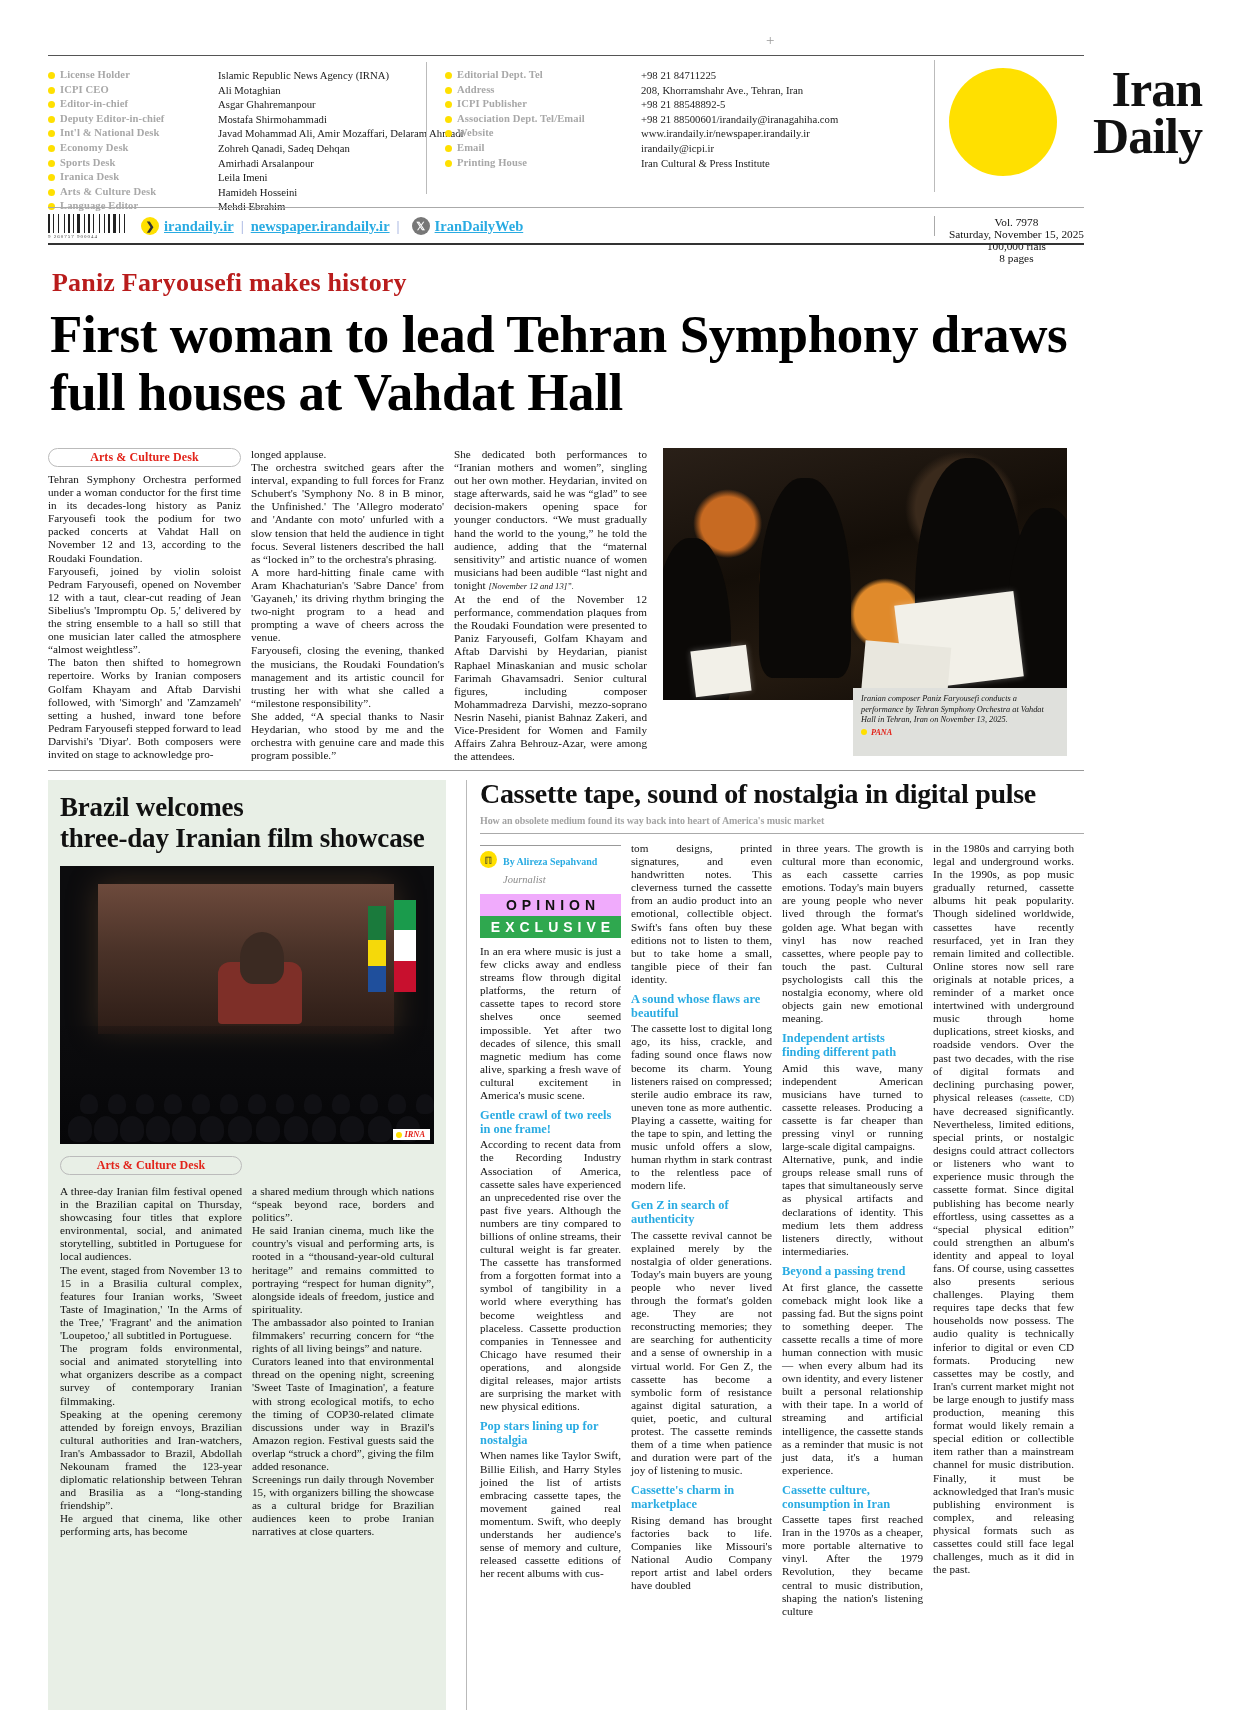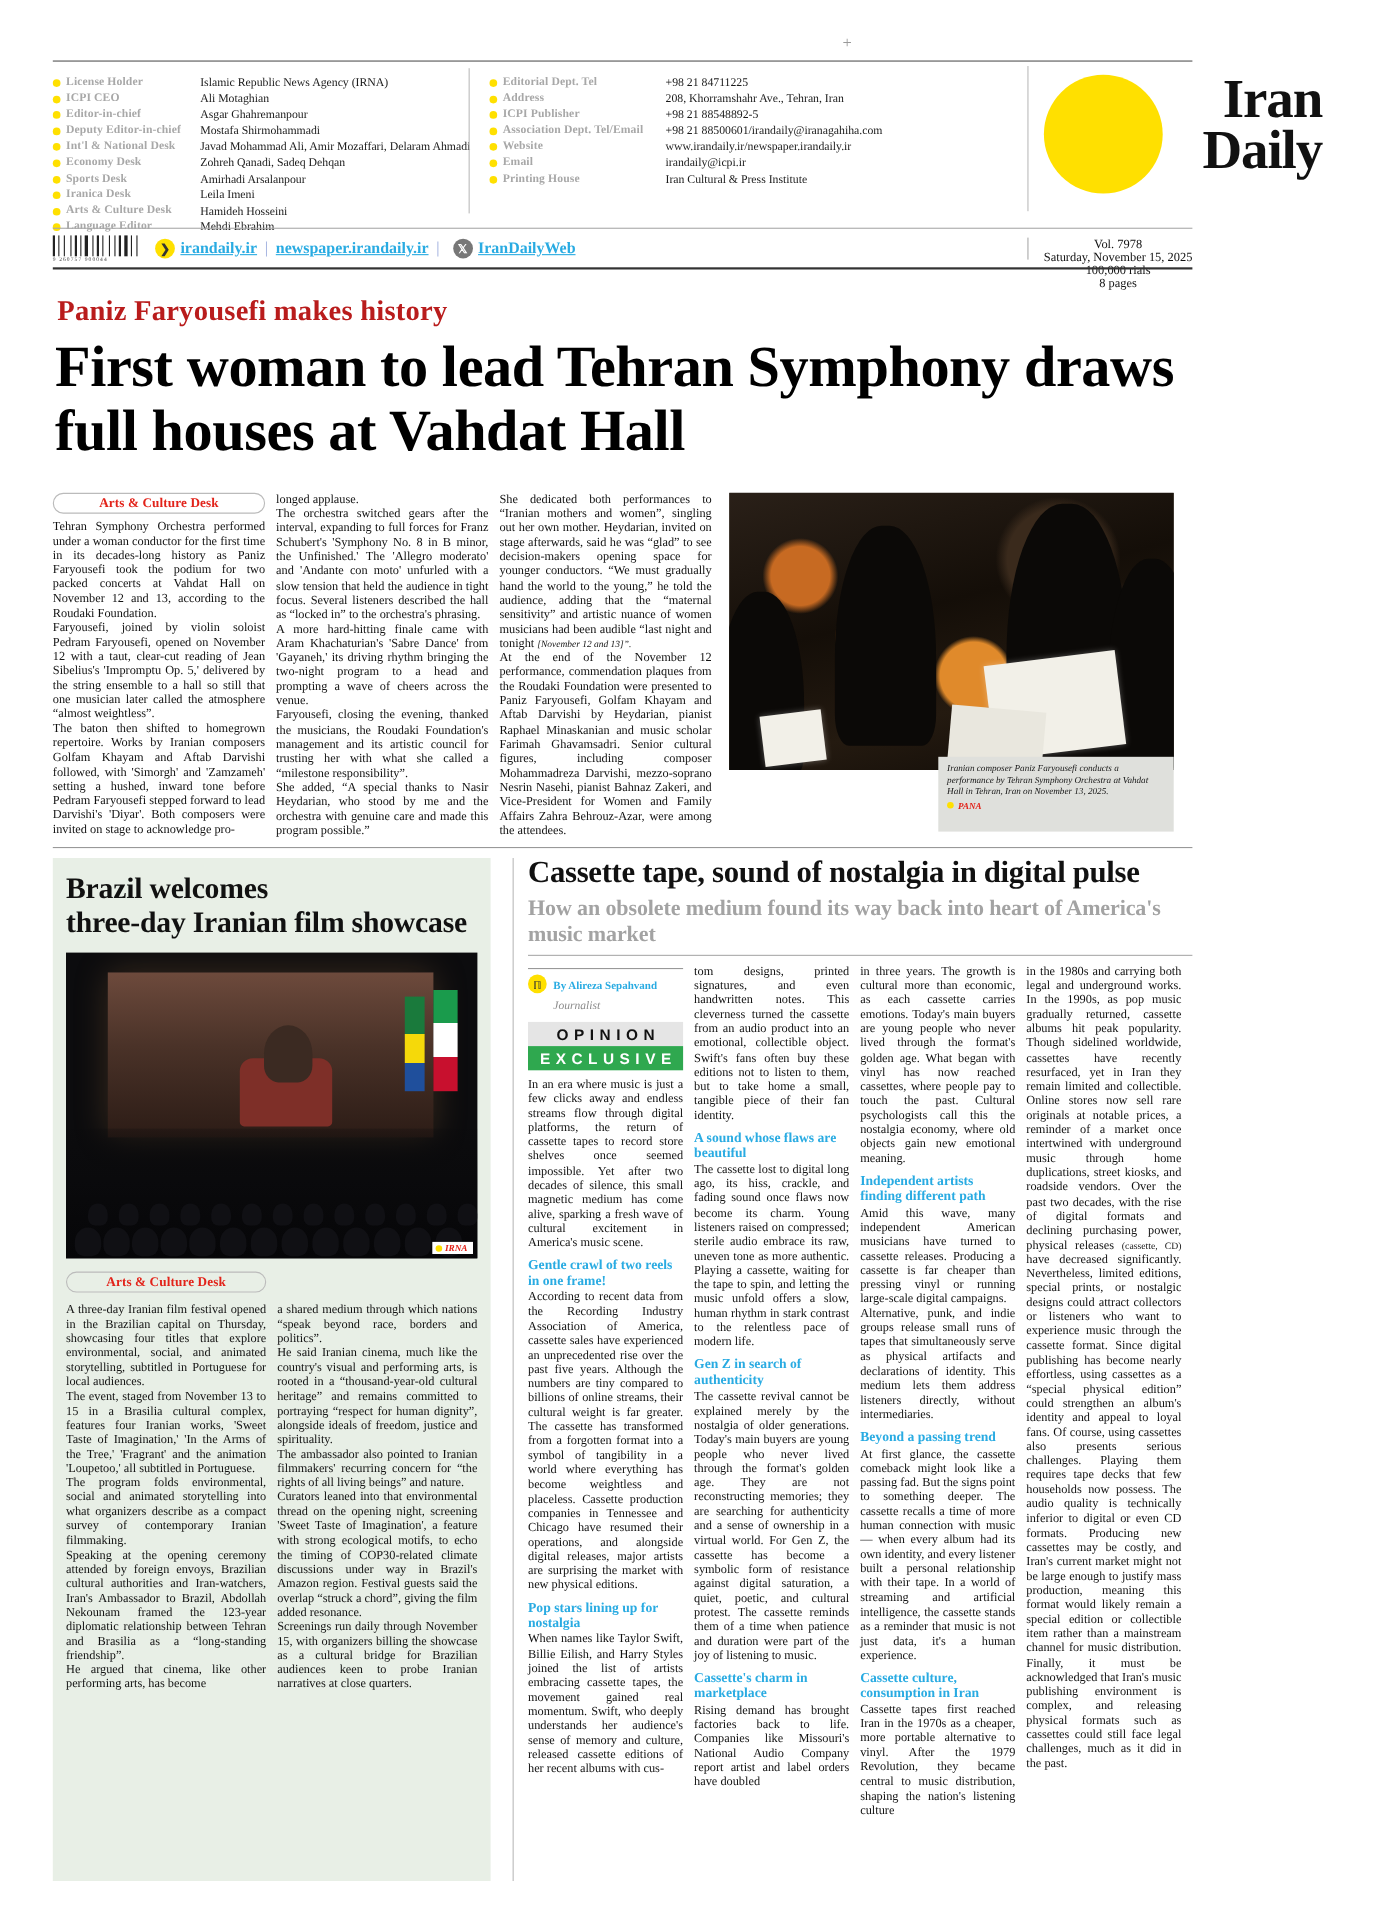--- a/index.html
+++ b/index.html
@@ -26,21 +26,21 @@
   .mh-col.first { width:378px; }
   .mh-col.second { width:370px; padding-left:18px; border-left:1px solid #bbb; }
   .mh-row { display:flex; align-items:flex-start; line-height:14.6px; height:14.6px; }
   .bullet {
     width:7px; height:7px; border-radius:50%; background:#ffe000;
     display:inline-block; margin-top:4px; margin-right:5px; flex:0 0 auto;
   }
   .mh-label { color:#a8a8a8; font-size:10.6px; font-weight:bold; letter-spacing:.1px; }
   .mh-col.first .mh-label { width:122px; flex:0 0 122px; }
   .mh-col.second .mh-label { width:148px; flex:0 0 148px; }
-  .mh-value { font-size:10.7px; color:#1a1a1a; white-space:nowrap; }
+  .mh-value { font-size:10.7px; color:#1a1a1a; white-space:nowrap;margin-left:36px; }
 
   
   .logo-wrap { position:absolute; right:48px; top:60px; width:268px; height:132px; border-left:1px solid #bbb; }
   .logo-dot {
     position:absolute; left:14px; top:8px; width:108px; height:108px;
     border-radius:50%; background:#ffe000;
   }
   .logo-text {
     position:absolute; right:0px; top:6px; text-align:right;
     font-family:"Liberation Serif", serif; font-weight:bold;
@@ -151,35 +151,35 @@
   .bp-credit .b { width:6px; height:6px; border-radius:50%; background:#ffe000; margin-right:3px; }
   .brazil-cols { display:flex; gap:10px; margin-top:10px; }
   .bcol { width:182px; }
 
   
   .vrule1 { position:absolute; left:466px; top:780px; width:1px; height:930px; background:#b9b9b9; }
 
   
   .cassette { position:absolute; left:480px; top:778px; width:604px; }
   .cassette h2 { margin:0; font-size:28px; line-height:32px; font-weight:bold; letter-spacing:-.3px; color:#111; }
-  .cassette .sub { margin-top:5px; font-size:20px; font-weight:bold; color:#a3a3a3; letter-spacing:-.1px; }
+  .cassette .sub { margin-top:5px; font-size:10px; font-weight:bold; color:#a3a3a3; letter-spacing:-.1px; }
   .cas-rule { margin-top:7px; width:604px; height:1px; background:#aaa; }
   .cas-cols { display:flex; gap:10px; margin-top:8px; }
   .ccol { width:141px; }
   .byline-rule { width:141px; height:1px; background:#999; margin:3px 0 5px 0; }
   .byline { display:flex; align-items:flex-start; }
   .byline .bdot { width:17px; height:17px; border-radius:50%; background:#ffe000; margin-right:6px; flex:0 0 auto;
     display:flex; align-items:center; justify-content:center; font-size:10px; color:#333; }
   .byline .bn { color:#29abe2; font-weight:bold; font-size:10px; line-height:12px; }
   .byline .bj { color:#8a8a8a; font-style:italic; font-size:10.5px; line-height:12px; }
   .opinion { margin-top:7px; width:141px; }
   .op-row { height:22px; display:flex; align-items:center; justify-content:center;
     font-family:"Liberation Sans", sans-serif; font-weight:bold; font-size:14px; letter-spacing:5px;
     padding-left:5px; }
-  .op-row.a { background:#e5e5e5; color:#111; }
+  .op-row.a { background:#f0abfc; color:#111; }
   .op-row.b { background:#2fa84f; color:#ffffff; font-size:14px; }
   .sec-head { color:#29abe2; font-weight:bold; font-size:12.4px; line-height:13.6px; margin:7px 0 2px 0; }
   .tiny { font-size:8.8px; }
 </style>
 </head>
 <body>
 
 <div class="page">
 
   <div class="crop-mark" style="left:766px; top:33px;">+</div>

